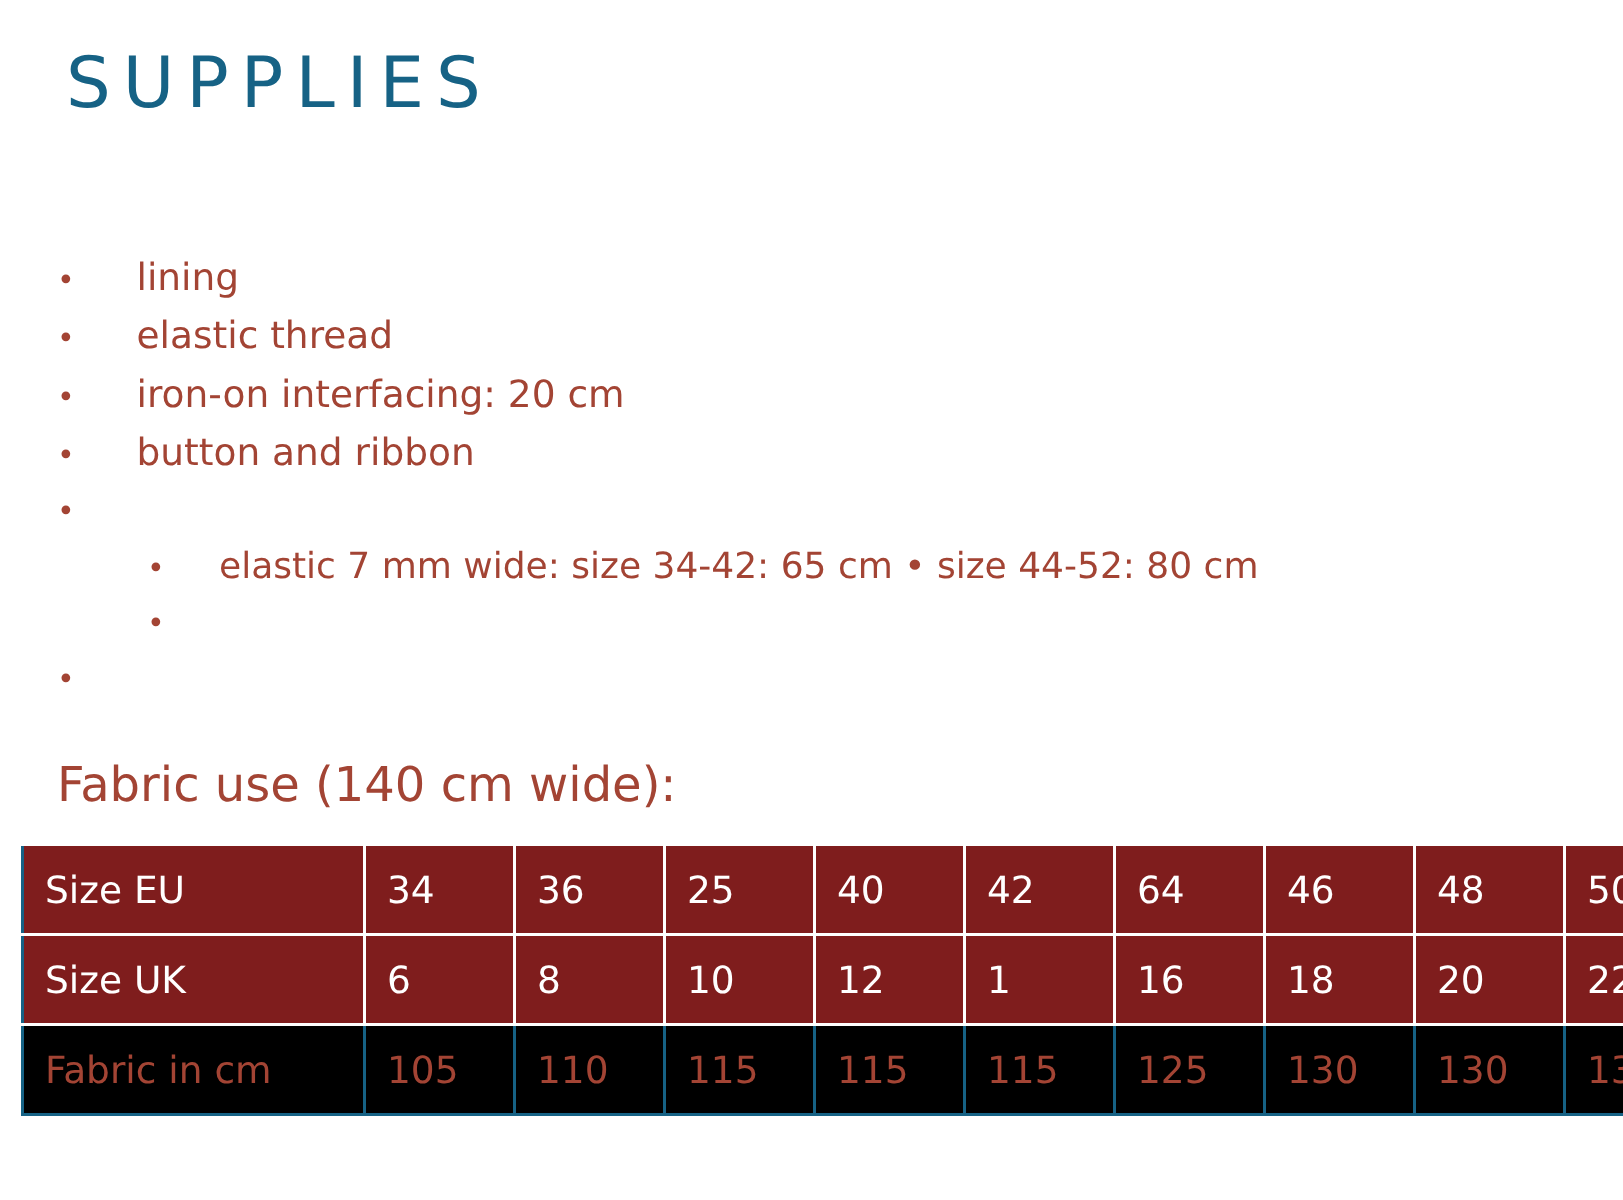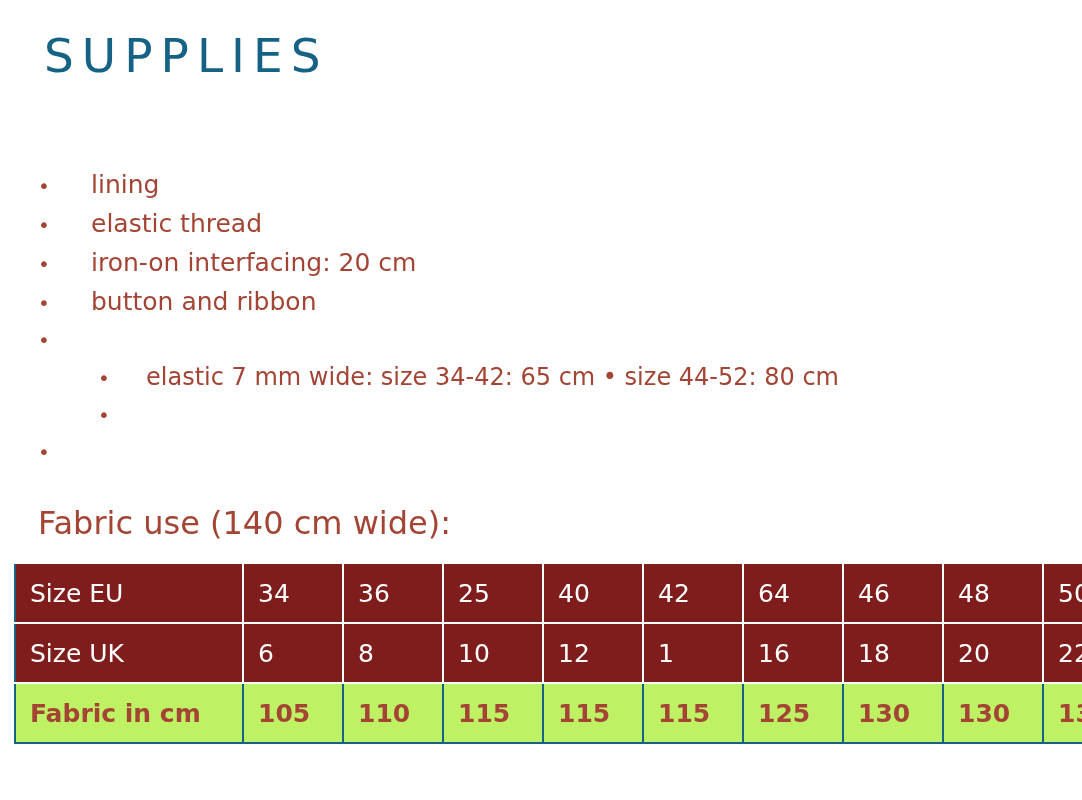--- a/index.html
+++ b/index.html
@@ -94,24 +94,23 @@
     font-size: 25px;
     font-family: "DejaVu Sans", sans-serif;
     vertical-align: middle;
     border: 2px solid #ffffff;
   }
   tr.row-head td {
     background: #7f1d1d;
     color: #ffffff;
   }
   tr.row-last td {
-    background: #bef264;
+    background: #000000;
     color: #a34434;
     border: 2px solid #166285;
-    font-weight: bold;
   }
   td.label-cell {
     width: 212px;
   }
   td.val-cell {
     width: 84px;
   }
   tr.row-head td.label-cell {
     border-left: 2px solid #166285;
   }

